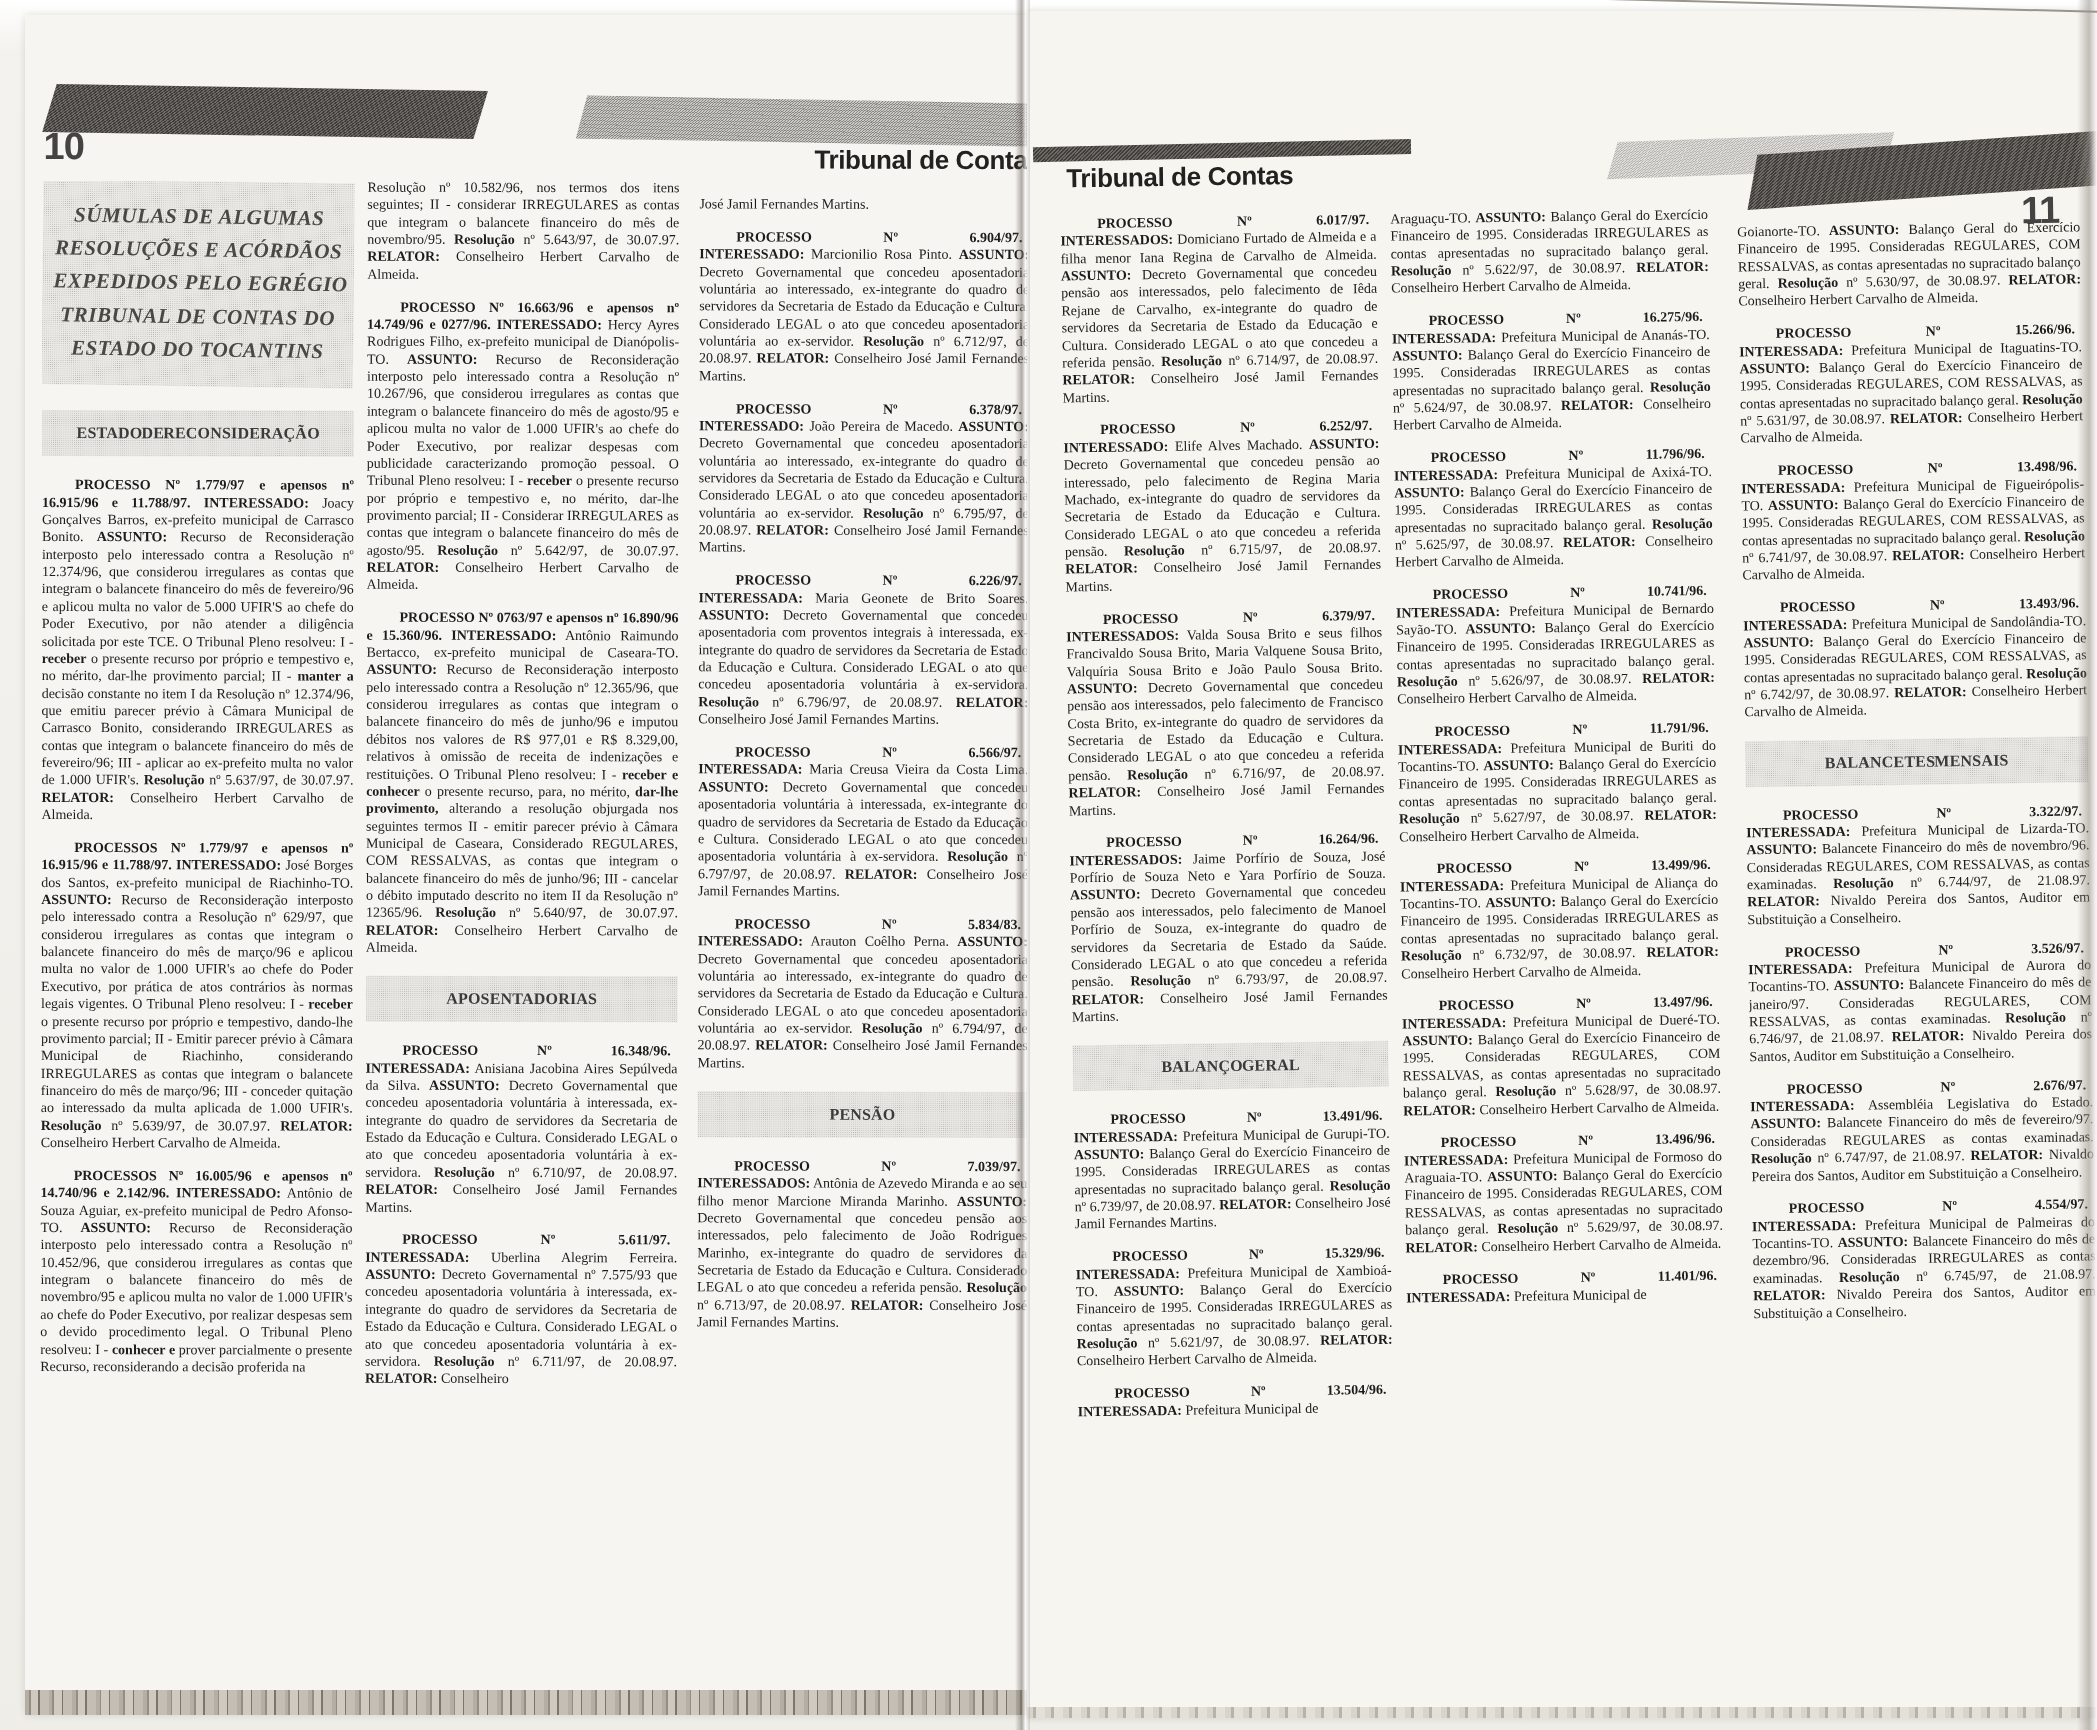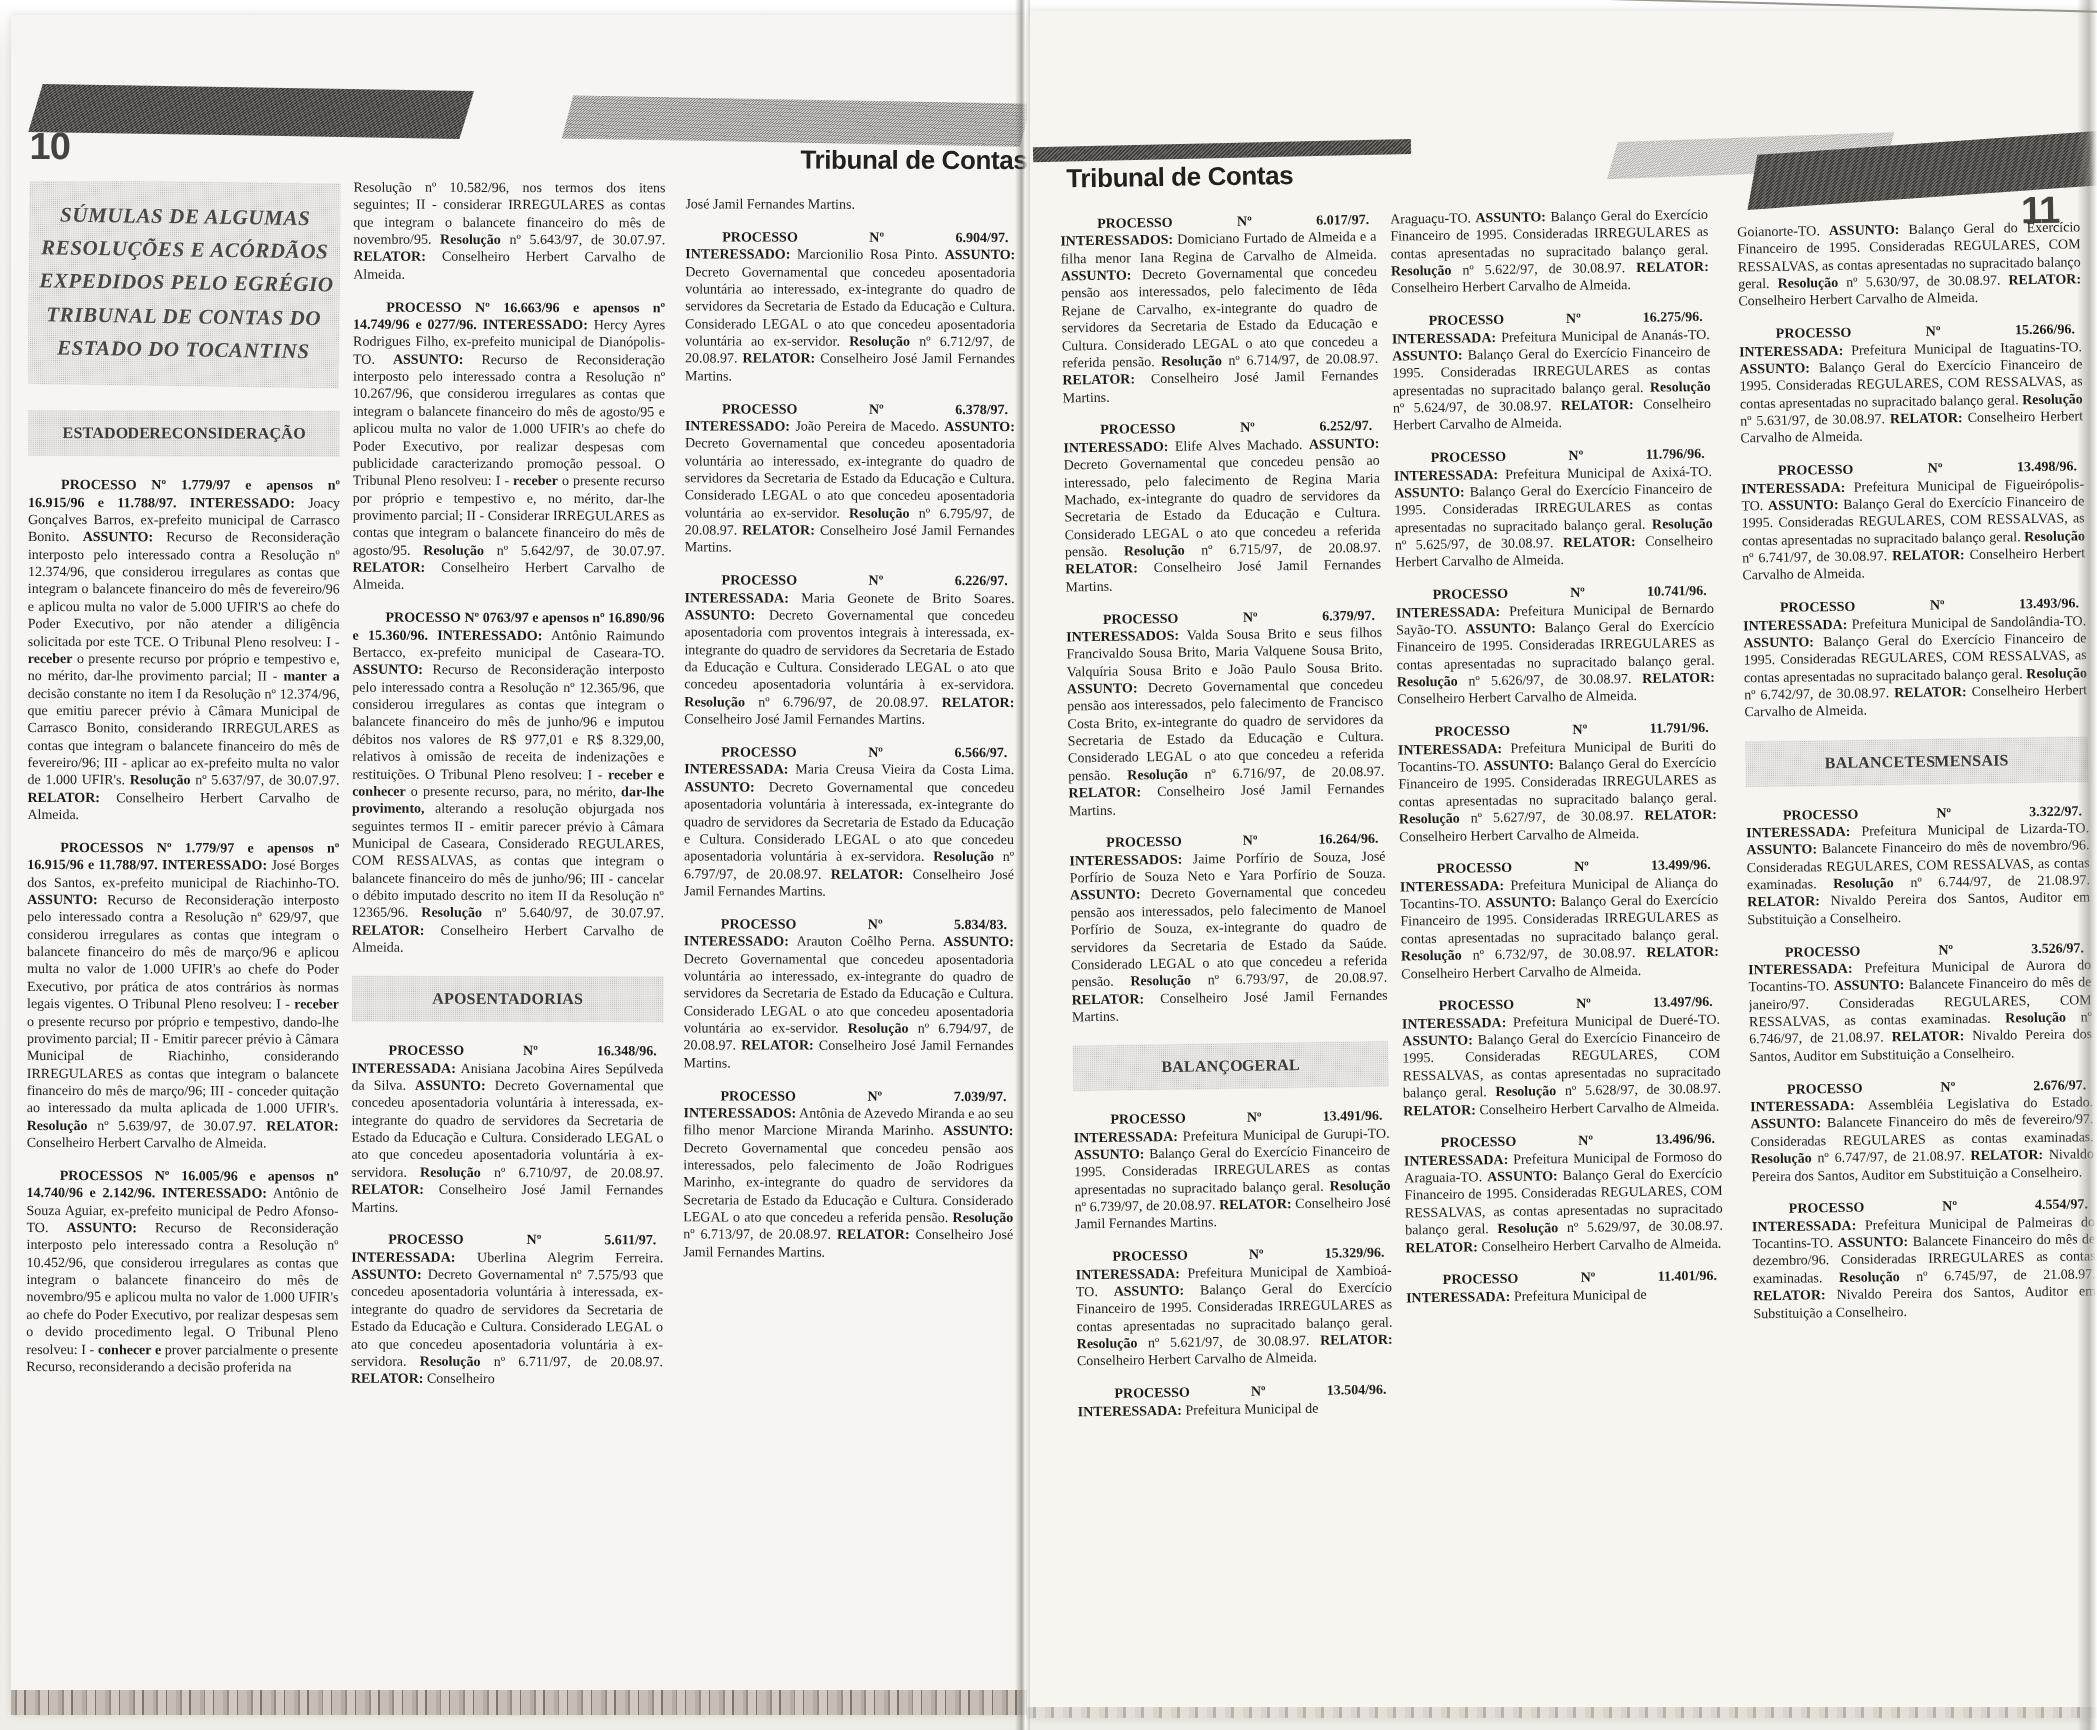--- a/index.html
+++ b/index.html
@@ -2,21 +2,21 @@
 <html style="font-size:6.9px"><head>
 <meta charset="utf-8">
 <style>
   html,body{margin:0;padding:0;}
   body{
     width:2097px;height:1730px;position:relative;overflow:hidden;
     background:linear-gradient(180deg,#ffffff 0%,#f4f2ee 3%,#efede8 100%);
     font-family:"Liberation Serif","DejaVu Serif",serif;color:#1c1c1c;
   }
   .page{position:absolute;background:#f7f5f1;}
-  #page-left{left:11px;top:14.6px;width:1014px;height:1700px;box-shadow:0 0 7.7px rgba(0,0,0,.12);}
+  #page-left{left:25px;top:14.6px;width:1014px;height:1700px;box-shadow:0 0 7.7px rgba(0,0,0,.12);}
   #page-right{left:1027px;top:11px;width:1070px;height:1707px;background:#f7f5f0;box-shadow:0 0 7.7px rgba(0,0,0,.12);}
   .tilt-l{position:absolute;inset:0;transform:rotate(0.12deg);}
   .tilt-r{position:absolute;inset:0;transform:rotate(-0.85deg);transform-origin:50% 0;}
 
   
   .bar{position:absolute;}
   .hatch-dark{background:repeating-linear-gradient(135deg,#3f3d3a 0 1.3px,#6d6a66 1.3px 2.6px);}
   .hatch-mid{background:repeating-linear-gradient(135deg,#8a8885 0 0.9px,#c9c7c3 0.9px 2.1px);}
   .hatch-lite{background:repeating-linear-gradient(135deg,#b9b7b3 0 0.9px,#dddbd7 0.9px 2.1px);}
   .fold{position:absolute;left:1015px;top:0;width:14.6px;height:1730px;
@@ -111,20 +111,21 @@
         <p class="entry"><span class="spread">
             <b>PROCESSO</b>
             <b>Nº</b>
             <b>6.566/97.</b>
           </span><b>INTERESSADA:</b> Maria Creusa Vieira da Costa Lima. <b>ASSUNTO:</b> Decreto Governamental que concedeu aposentadoria voluntária à interessada, ex-integrante do quadro de servidores da Secretaria de Estado da Educação e Cultura. Considerado LEGAL o ato que concedeu aposentadoria voluntária à ex-servidora. <b>Resolução</b> nº 6.797/97, de 20.08.97. <b>RELATOR:</b> Conselheiro José Jamil Fernandes Martins.</p>
         <p class="entry"><span class="spread">
             <b>PROCESSO</b>
             <b>Nº</b>
             <b>5.834/83.</b>
           </span><b>INTERESSADO:</b> Arauton Coêlho Perna. <b>ASSUNTO:</b> Decreto Governamental que concedeu aposentadoria voluntária ao interessado, ex-integrante do quadro de servidores da Secretaria de Estado da Educação e Cultura. Considerado LEGAL o ato que concedeu aposentadoria voluntária ao ex-servidor. <b>Resolução</b> nº 6.794/97, de 20.08.97. <b>RELATOR:</b> Conselheiro José Jamil Fernandes Martins.</p>
+        <div class="sec-head"><span>PENSÃO</span></div>
         <p class="entry"><span class="spread">
             <b>PROCESSO</b>
             <b>Nº</b>
             <b>7.039/97.</b>
           </span><b>INTERESSADOS:</b> Antônia de Azevedo Miranda e ao seu filho menor Marcione Miranda Marinho. <b>ASSUNTO:</b> Decreto Governamental que concedeu pensão aos interessados, pelo falecimento de João Rodrigues Marinho, ex-integrante do quadro de servidores da Secretaria de Estado da Educação e Cultura. Considerado LEGAL o ato que concedeu  a referida pensão. <b>Resolução</b> nº 6.713/97, de 20.08.97. <b>RELATOR:</b> Conselheiro José Jamil Fernandes Martins.</p>
       </div>
   </div>
   <div class="scan-strip" style="left:0;"></div>
 </div>
 

